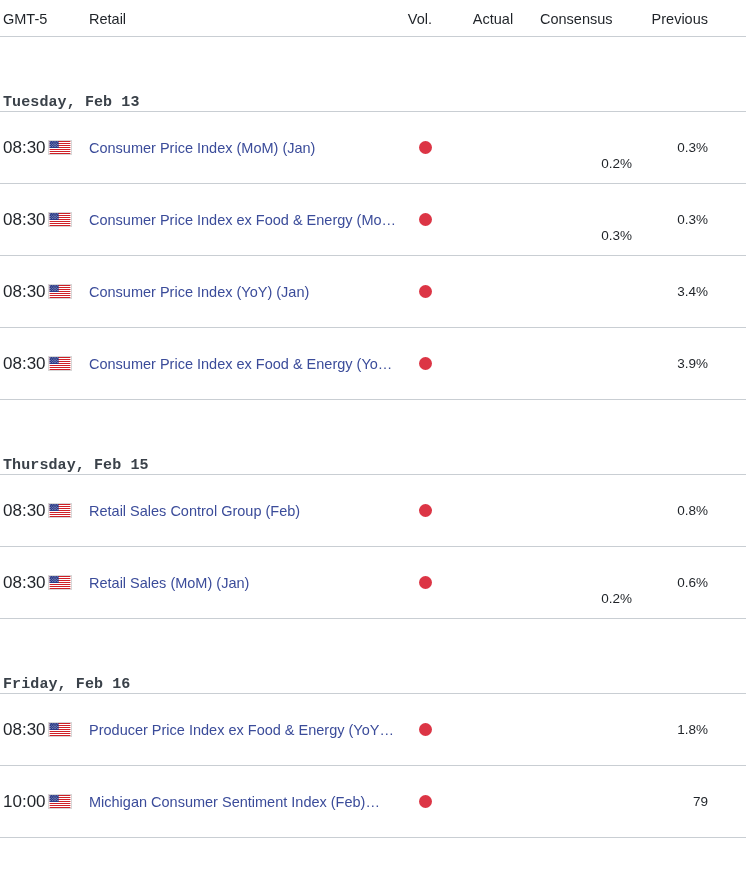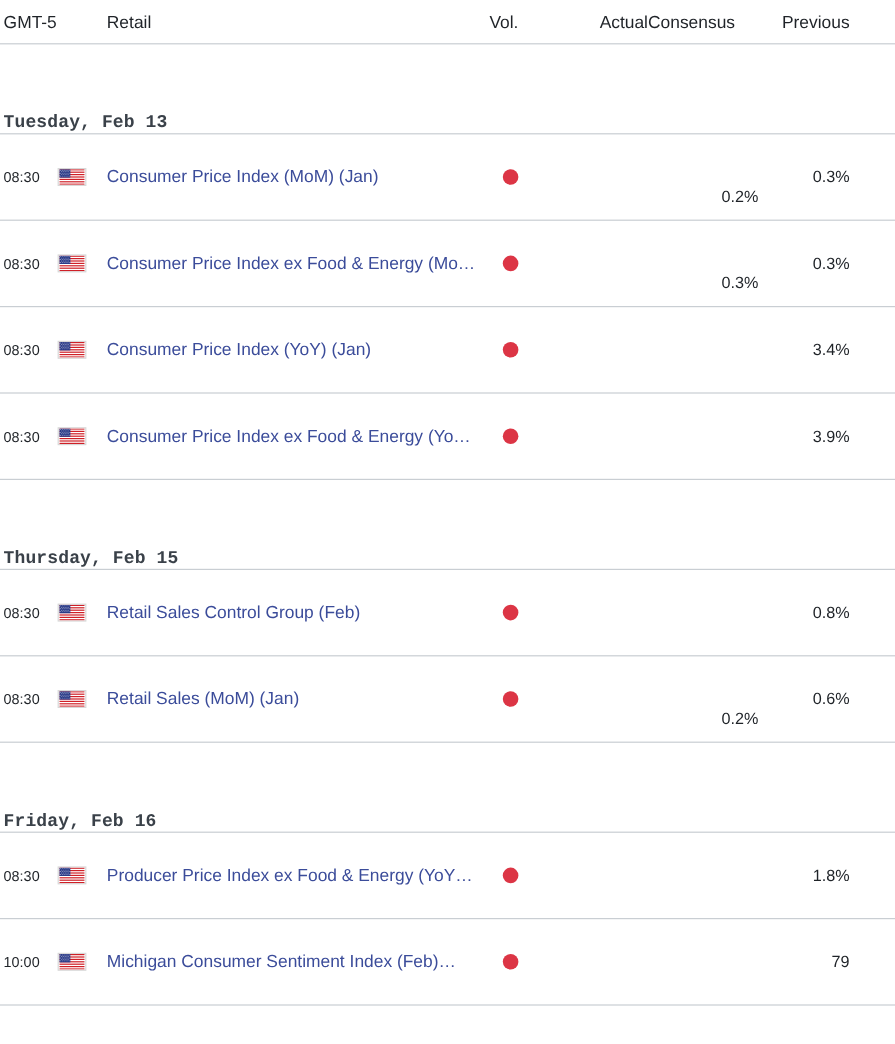--- a/index.html
+++ b/index.html
@@ -33,21 +33,21 @@
   }
   .header .h {
     font-size: 14.5px;
     color: #1f2328;
     font-weight: 400;
     white-space: nowrap;
   }
   .header .h-time   { padding-left: 3px; }
   .header .h-event  { padding-left: 1px; }
   .header .h-vol    { text-align: right; padding-right: 0px; }
-  .header .h-actual { text-align: right; padding-left: 14px; }
+  .header .h-actual { text-align: center; padding-left: 14px; }
   .header .h-cons   { padding-right: 8px; }
   .header .h-prev   { text-align: right; padding-right: 38px; }
 
   .divider {
     height: 1px;
     background: #c9ced3;
     width: 746px;
   }
 
   
@@ -63,21 +63,21 @@
     font-weight: 700;
     color: #3a4149;
     letter-spacing: 0.1px;
   }
 
   
   .event-row {
     height: 71px;
   }
   .cell-time {
-    font-size: 12px;
+    font-size: 17px;
     color: #1f2328;
     padding-left: 3px;
     white-space: nowrap;
   }
   .cell-flag {
     display: flex;
     align-items: center;
     padding-left: 2px;
   }
   .flag-icon {

